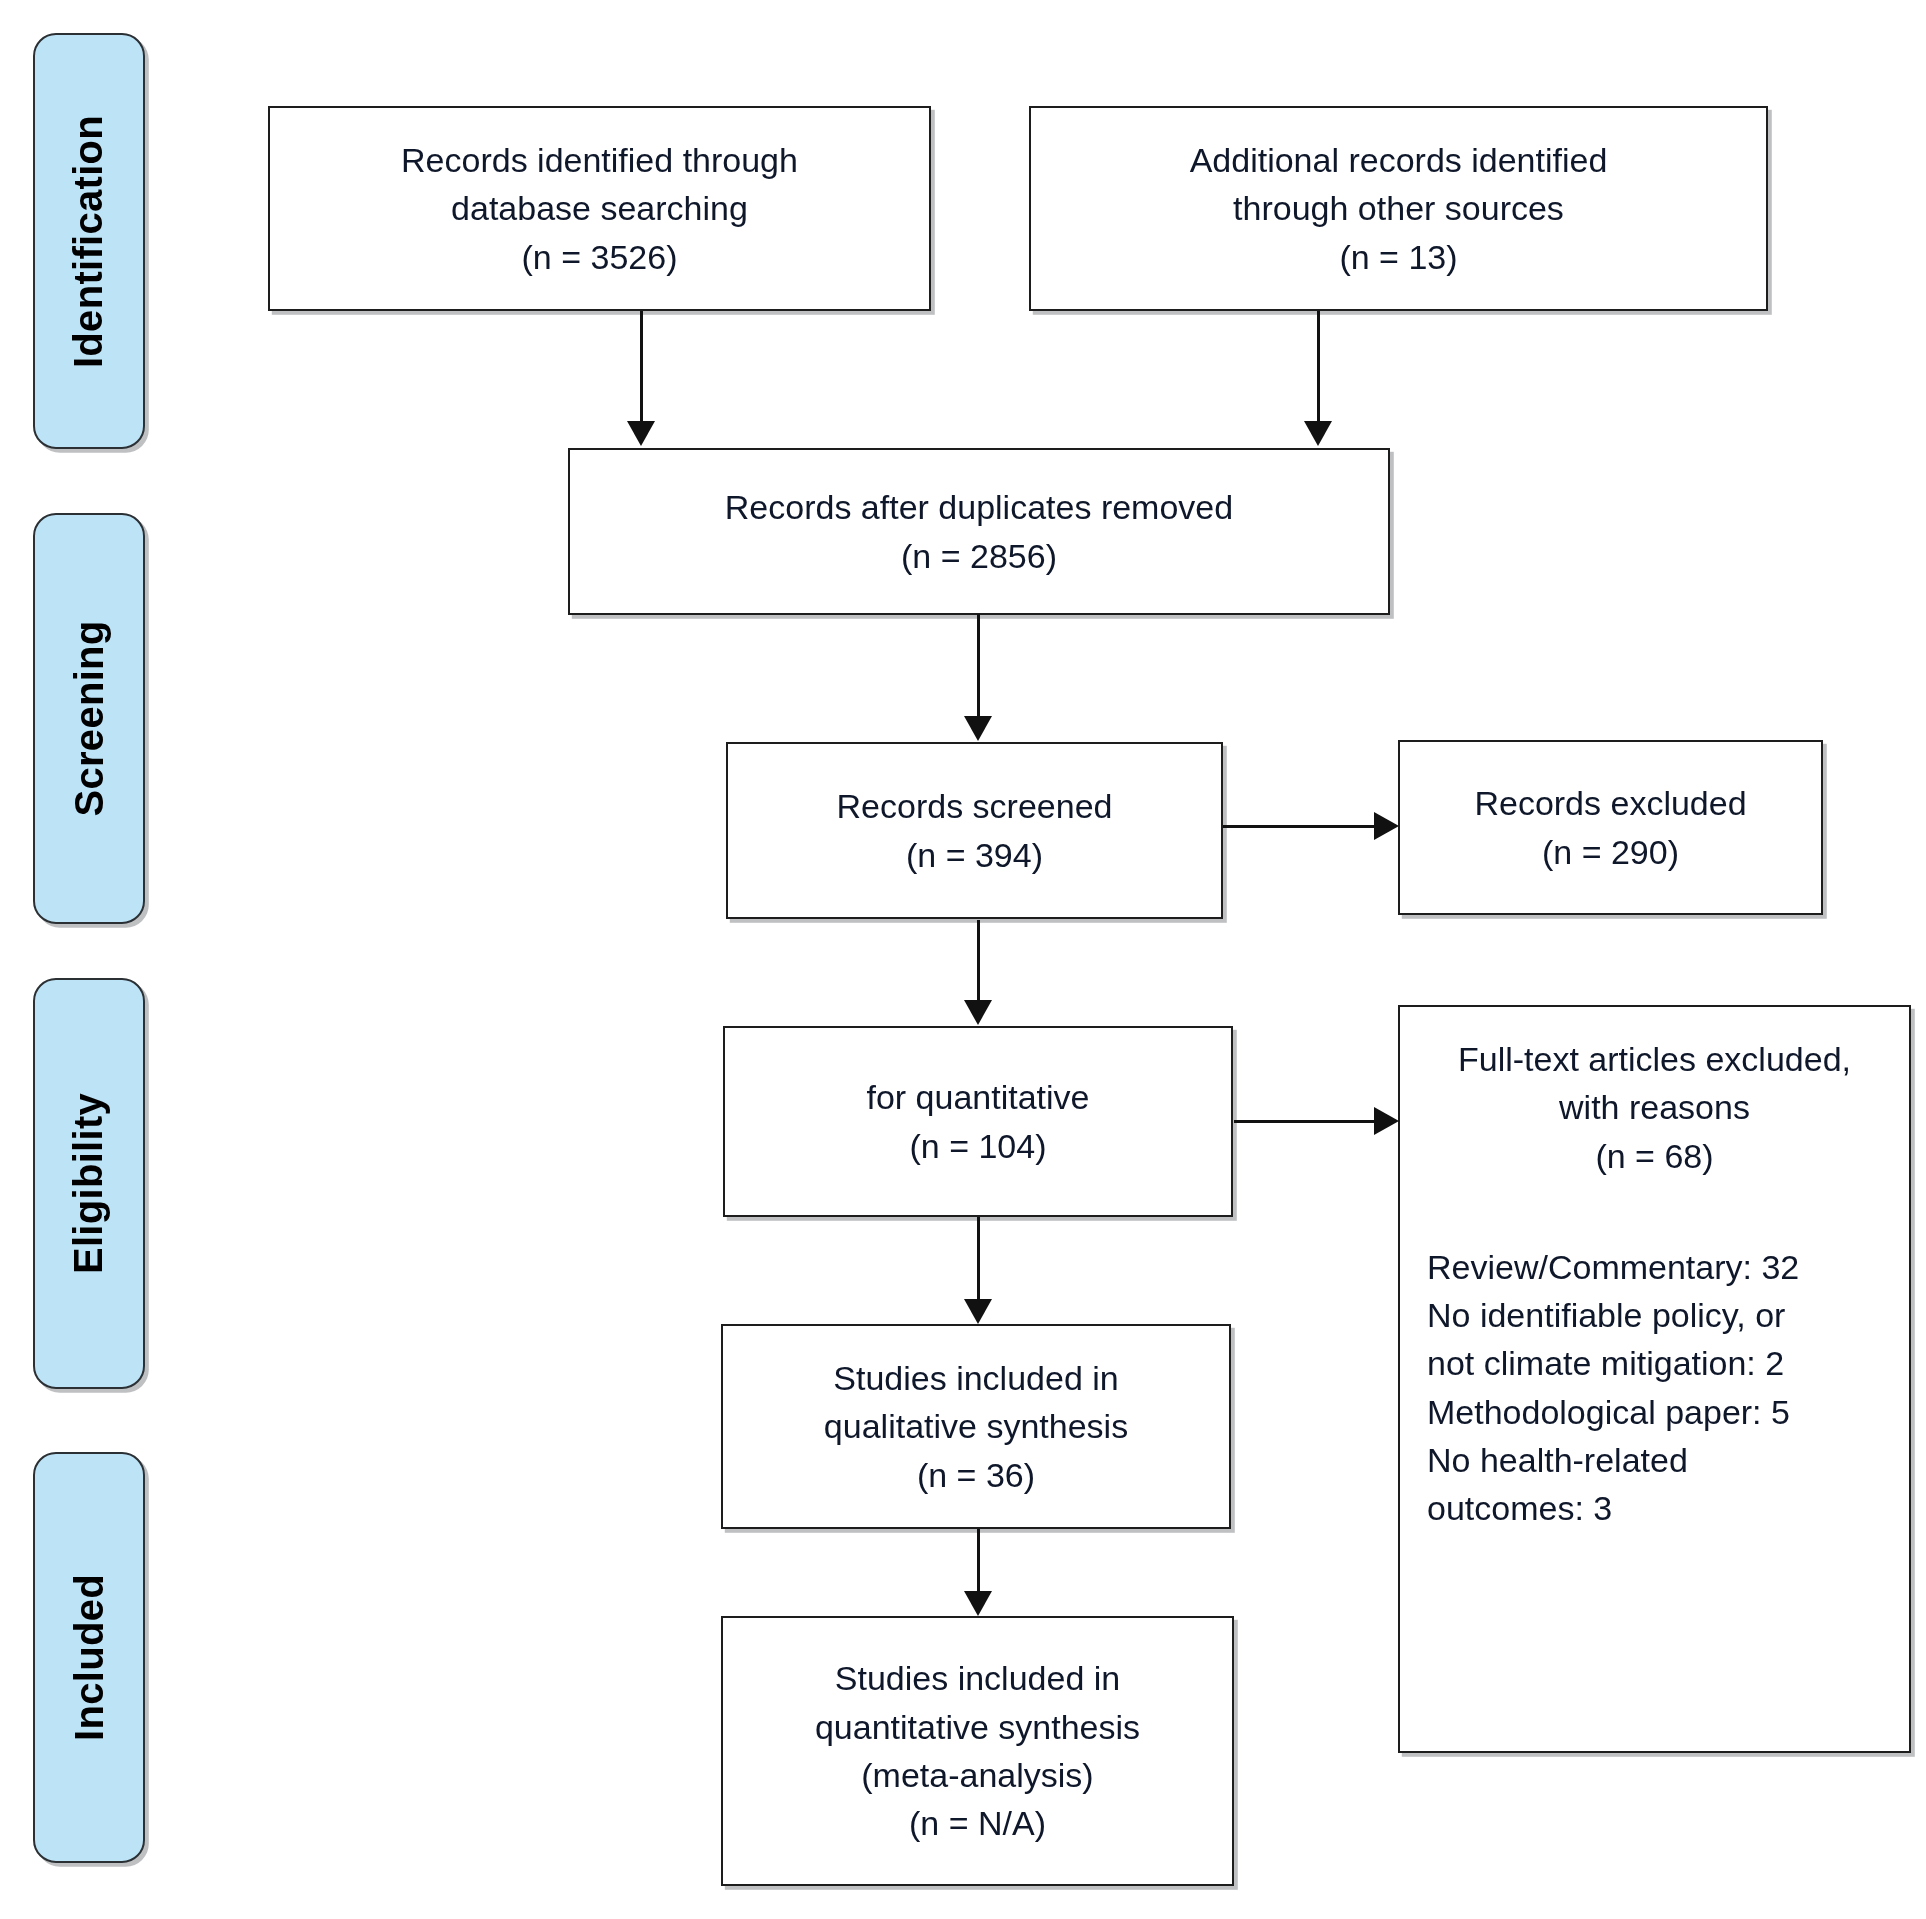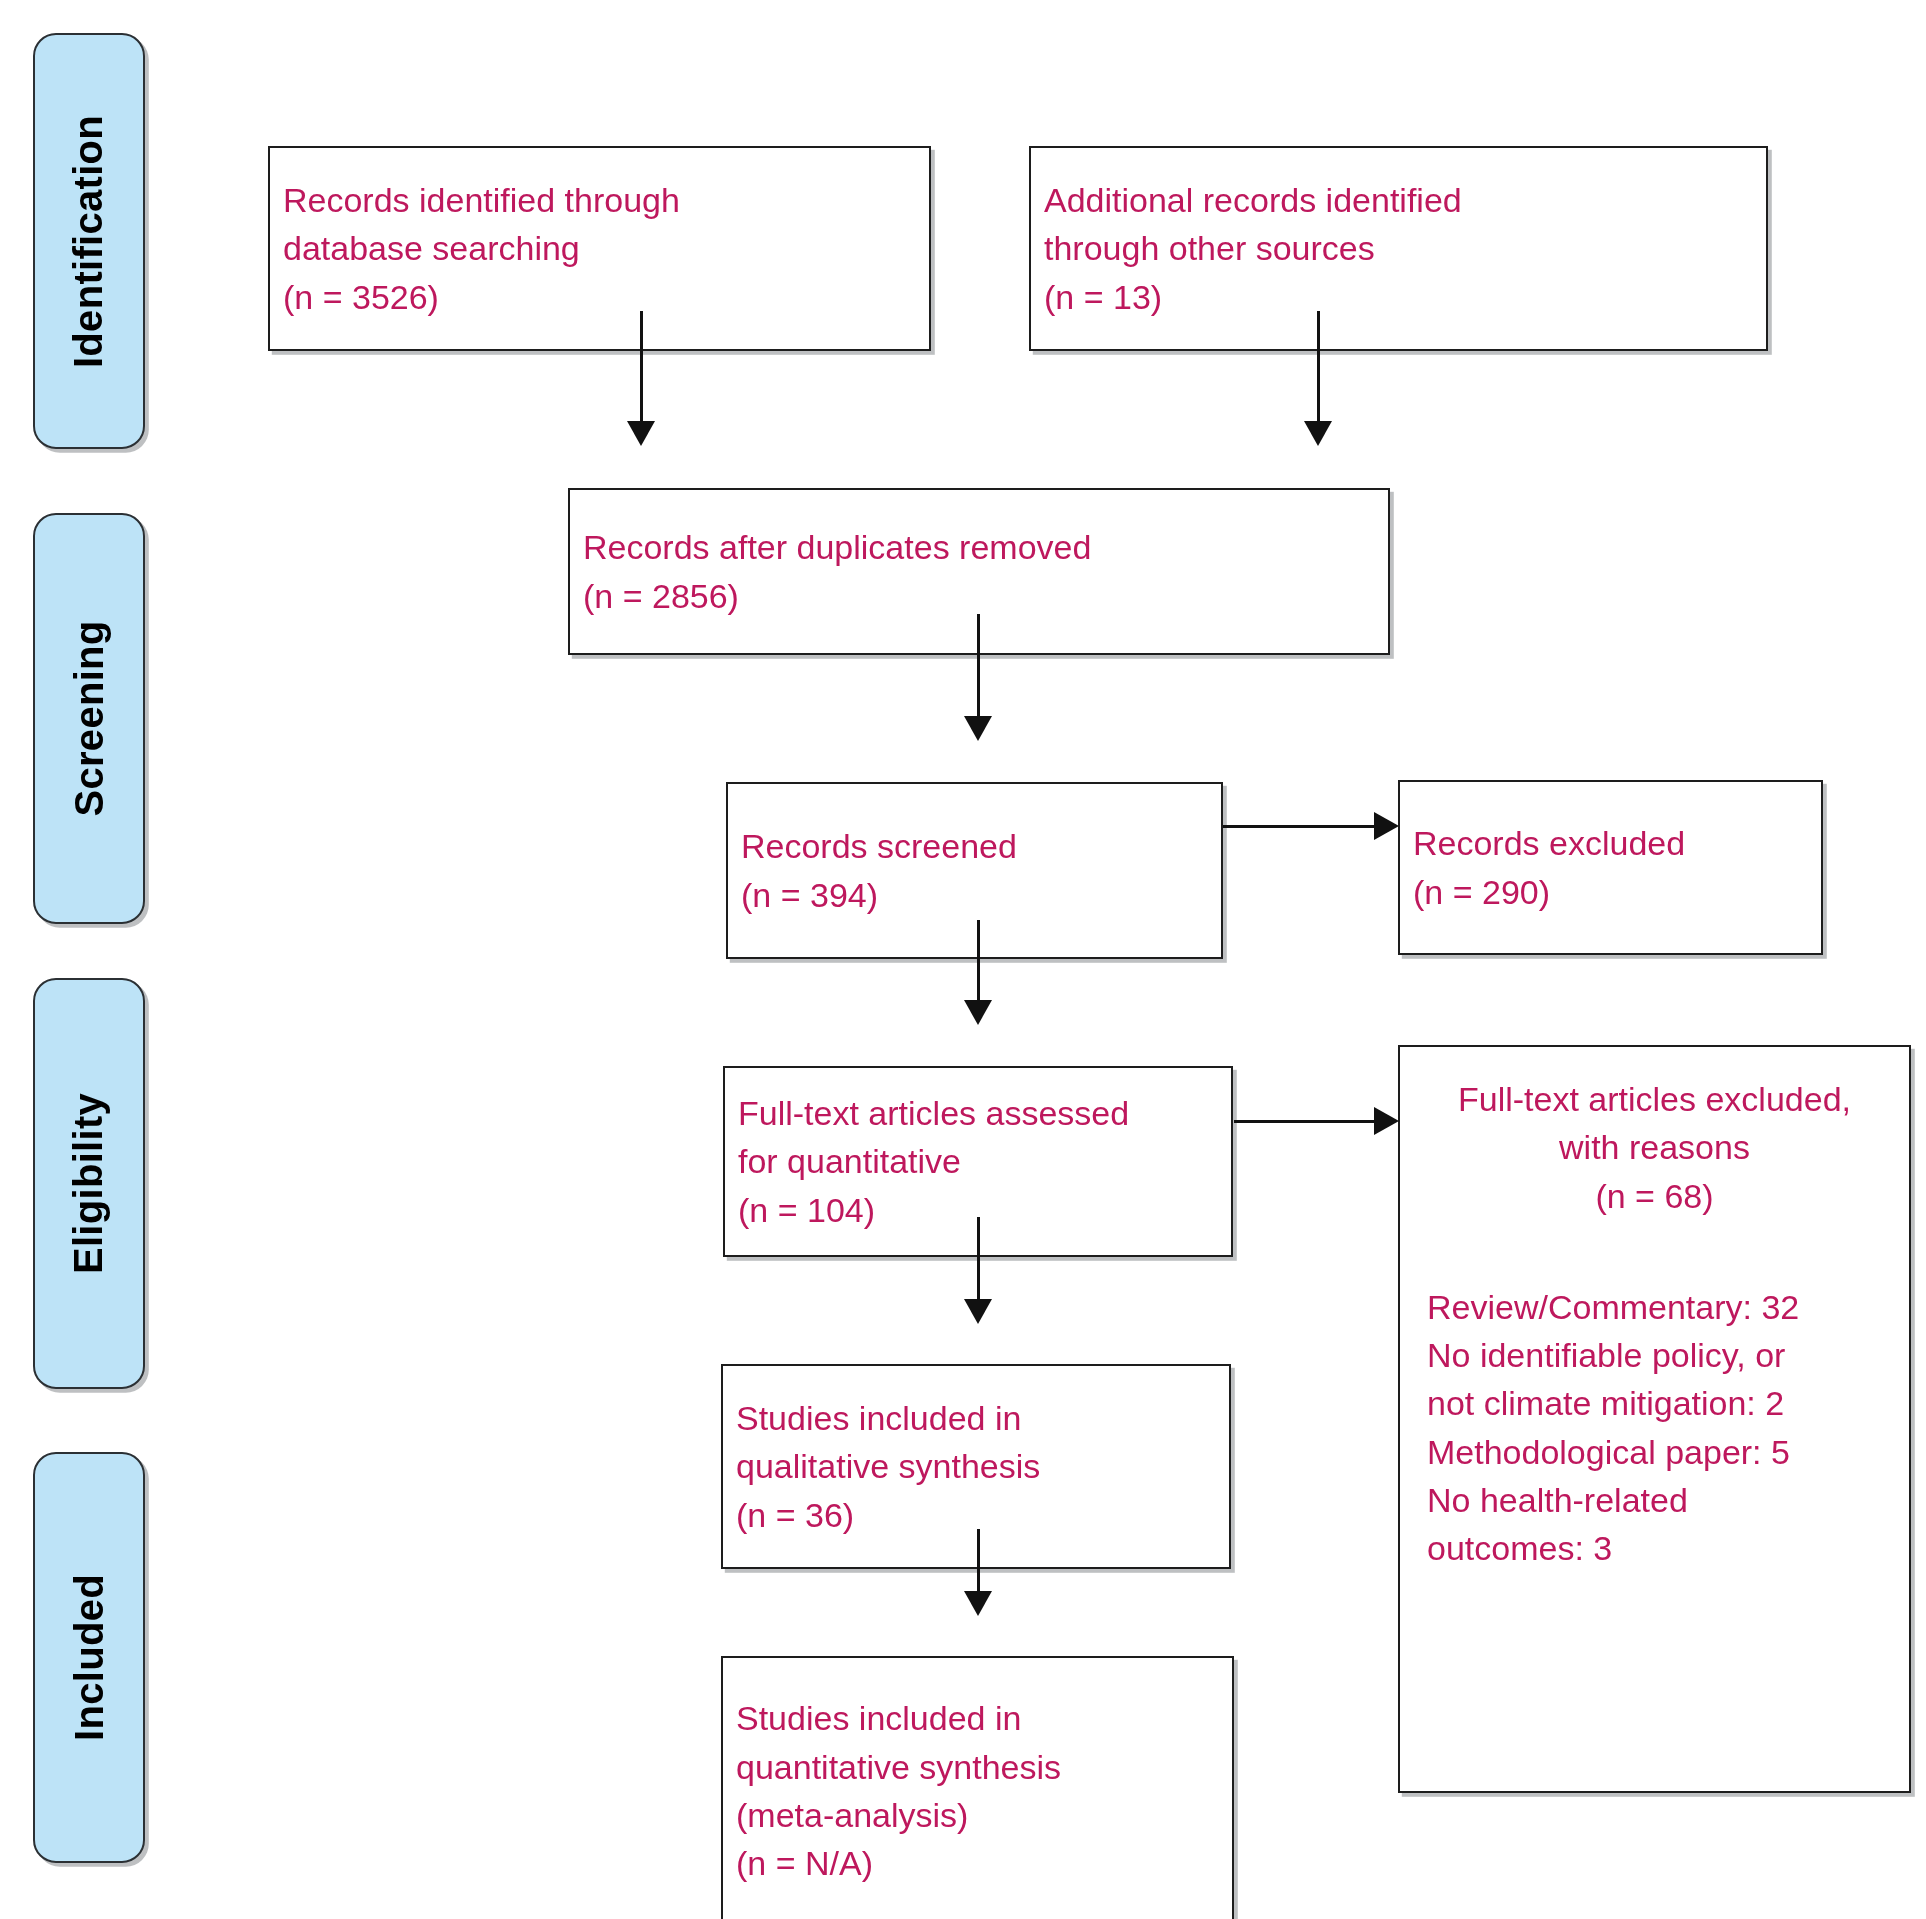--- a/index.html
+++ b/index.html
@@ -41,28 +41,27 @@
 
   
   .flow-box {
     position: absolute;
     background: #ffffff;
     border: 2.7px solid #1d1d1d;
     box-sizing: border-box;
     box-shadow: 3.8px 3.8px 0 rgba(40,46,52,0.30);
     display: flex;
     flex-direction: column;
-    align-items: flex-start;
+    align-items: center;
     justify-content: center;
     text-align: center;
-    color: #be185d;
+    color: #0f172a;
     font-size: 34px;
     line-height: 1.42;
     padding: 5.5px 13px;
-    margin-top: 40px;
   }
   .flow-box .line {
     display: block;
     white-space: nowrap;
   }
 
   
   .reasons-box {
     justify-content: flex-start;
     padding-top: 28px;
@@ -168,21 +167,20 @@
     <span class="line">(n = 290)</span>
   </div>
 
   <div class="conn-h" style="left:1223px; top:825px; width:153px;"></div>
   <div class="arrow-right" style="left:1374px; top:812px;"></div>
 
   <div class="conn-v" style="left:977px; top:920px; height:82px;"></div>
   <div class="arrow-down" style="left:964px; top:1000px;"></div>
 
   <div class="flow-box" style="left:723px; top:1026px; width:510px; height:191px;">
-    <span class="line">Full-text articles assessed</span>
     <span class="line">for quantitative</span>
     <span class="line">(n = 104)</span>
   </div>
 
   <div class="flow-box reasons-box" style="left:1398px; top:1005px; width:513px; height:748px;">
     <div class="reasons-head">
       <span class="line">Full-text articles excluded,</span>
       <span class="line">with reasons</span>
       <span class="line">(n = 68)</span>
     </div>

